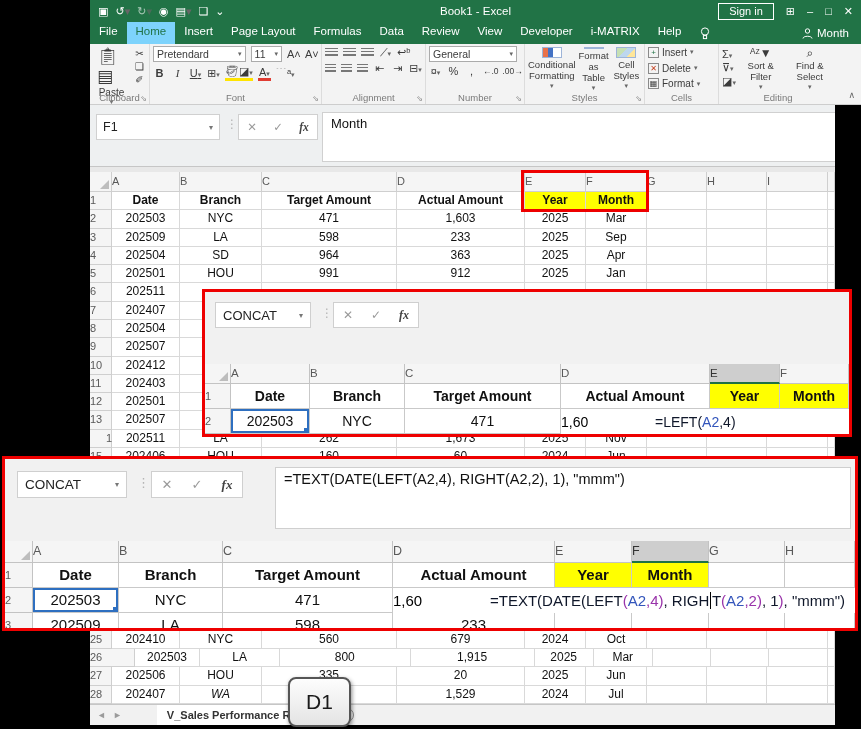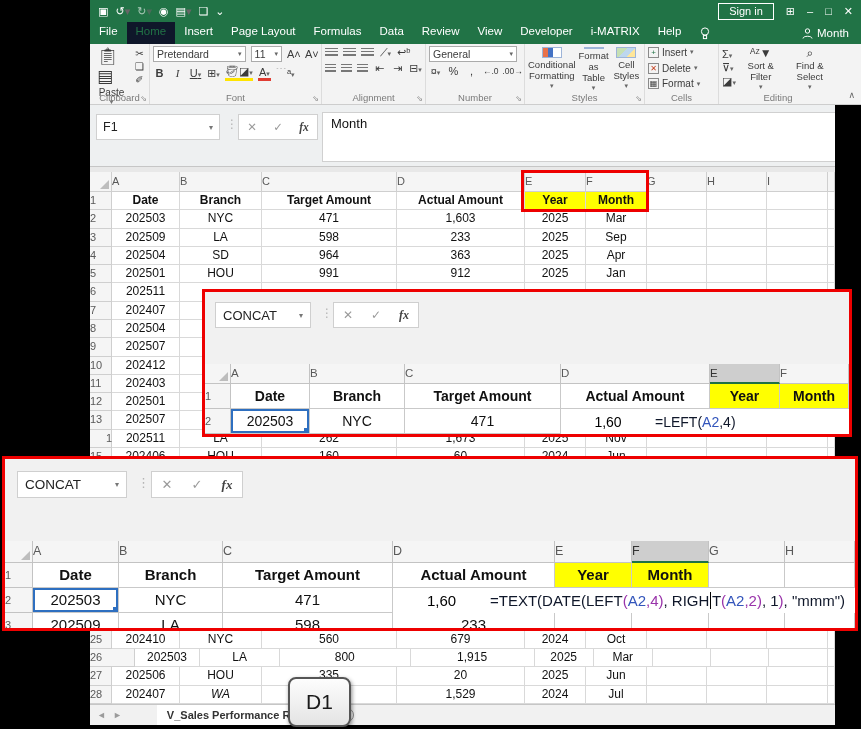--- a/index.html
+++ b/index.html
@@ -10,21 +10,21 @@
   #win{position:absolute;left:90px;top:0;width:771px;height:725px;}
   .titlebar{height:22px;background:#217346;color:#fff;display:flex;align-items:center;font-size:11.5px;}
   .qat{display:flex;align-items:center;gap:7px;padding-left:8px;}
   .qat span{font-size:11px;cursor:default;}
   .title-text{position:absolute;left:0;right:0;text-align:center;font-size:11.5px;pointer-events:none;}
   .tb-right{margin-left:auto;display:flex;align-items:center;gap:12px;padding-right:8px;z-index:2;}
   .signin{border:1px solid #fff;padding:1px 10px 2px;font-size:11px;}
   .winbtn{font-size:11px;}
   .tabrow{height:22px;background:#217346;display:flex;align-items:stretch;color:#fff;font-size:11.5px;}
   .rtab{padding:3px 9px 0;cursor:default;}
-  .rtab.active{background:#0f172a;color:#217346;}
+  .rtab.active{background:#7dd3fc;color:#217346;}
   .tellme{display:flex;align-items:center;gap:5px;padding:0 10px;}
   .share{margin-left:auto;display:flex;align-items:center;gap:4px;padding:0 12px;}
   
   .ribbon{height:61px;background:#f3f3f3;border-bottom:1px solid #cdcdcd;display:flex;color:#3b3b3b;position:relative;}
   .rgroup{position:relative;border-right:1px solid #dcdcdc;padding:2px 3px 14px;display:flex;gap:3px;}
   .glabel{position:absolute;bottom:1px;left:0;right:0;text-align:center;font-size:9.5px;color:#7a7a7a;}
   .launcher{position:absolute;bottom:1px;right:2px;font-size:8px;color:#8a8a8a;}
   .bigbtn{display:flex;flex-direction:column;align-items:center;font-size:10px;justify-content:flex-start;padding:1px 4px;}
   .bigbtn .bicon{font-size:17px;line-height:20px;}
   .smallcol{display:flex;flex-direction:column;justify-content:flex-start;gap:2px;font-size:10px;padding-top:2px;}
@@ -85,21 +85,21 @@
   .i-btns{position:absolute;background:#fff;border:1px solid #cfcfcf;display:flex;align-items:center;justify-content:space-around;color:#9a9a9a;}
   .i-btns .fx{font-style:italic;font-weight:bold;color:#444;font-family:"Liberation Serif",serif;}
   .i-fx{position:absolute;background:#fff;border:1px solid #cfcfcf;color:#111;padding:3px 8px;}
   .i-grid{position:absolute;left:0;}
   .i-grid .cell{border-color:#c9c9c9;}
   .i-grid .colhdr,.i-grid .rowhdr{border-color:#c3c3c3;}
   .activecol{background:#cecece !important;border-bottom:2px solid #1e7145 !important;color:#333;}
   .sel{position:relative;box-shadow:inset 0 0 0 2px #2e6fc0;}
   .sel:after{content:"";position:absolute;right:0;bottom:0;width:5px;height:5px;background:#2e6fc0;}
   .editline{position:absolute;background:#fff;display:flex;align-items:center;white-space:nowrap;overflow:hidden;}
-  .editline .dval{text-align:center;flex:none;}
+  .editline .dval{text-align:left;flex:none;}
   .c-k{color:#0f172a;}
   .c-b{color:#3355bb;}
   .c-p{color:#9933aa;}
   .caret{display:inline-block;width:1.5px;height:17px;background:#000;margin:0 .5px;vertical-align:middle;}
   
   .keycap{position:absolute;left:288px;top:677px;width:63px;height:50px;border:2px solid #555;border-radius:8px;
     background:linear-gradient(#fdfdfd,#e4e4e4);box-shadow:1px 2px 4px rgba(0,0,0,.45);display:flex;align-items:center;
     justify-content:center;font-size:21px;color:#1a1a1a;z-index:40;}
 </style>
 </head>
@@ -111,20 +111,21 @@
     <div class="titlebar">
       <div class="qat">
         <span>▣</span>
         <span>↺<span class="ddm">▾</span></span>
         <span style="opacity:.6">↻<span class="ddm">▾</span></span>
         <span>◉</span>
         <span>▤<span class="ddm">▾</span></span>
         <span>❏</span>
         <span>⌄</span>
       </div>
+      <div class="title-text">Book1 - Excel</div>
       <div class="tb-right">
         <span class="signin">Sign in</span>
         <span class="winbtn">⊞</span>
         <span class="winbtn">–</span>
         <span class="winbtn">□</span>
         <span class="winbtn">✕</span>
       </div>
     </div>
 
     <div class="tabrow">
@@ -764,20 +765,21 @@
     <div class="i-namebox" style="left:12px;top:12px;width:110px;height:27px;font-size:13.5px">
       <span>CONCAT</span>
         <span class="dd">▾</span>
     </div>
     <span class="i-sep" style="left:132px;top:16px;font-size:13px">⋮</span>
     <div class="i-btns" style="left:146px;top:12px;width:92px;height:27px;font-size:13px">
       <span>✕</span>
       <span>✓</span>
       <span class="fx">fx</span>
     </div>
+    <div class="i-fx" style="left:270px;top:8px;right:4px;height:62px;font-size:14.5px">=TEXT(DATE(LEFT(A2,4), RIGHT(A2,2), 1), "mmm")</div>
     <div class="i-grid" id="inset2-grid" style="top:82px">
         <div class="grow">
           <div class="colhdr corner" style="width: 28px; height: 22px; line-height: 21px;"></div>
           <div class="colhdr" style="width: 86px; height: 22px; line-height: 21px; font-size: 12.5px;">A</div>
           <div class="colhdr" style="width: 104px; height: 22px; line-height: 21px; font-size: 12.5px;">B</div>
           <div class="colhdr" style="width: 170px; height: 22px; line-height: 21px; font-size: 12.5px;">C</div>
           <div class="colhdr" style="width: 162px; height: 22px; line-height: 21px; font-size: 12.5px;">D</div>
           <div class="colhdr" style="width: 77px; height: 22px; line-height: 21px; font-size: 12.5px;">E</div>
           <div class="colhdr activecol" style="width: 77px; height: 22px; line-height: 21px; font-size: 12.5px;">F</div>
           <div class="colhdr" style="width: 76px; height: 22px; line-height: 21px; font-size: 12.5px;">G</div>

